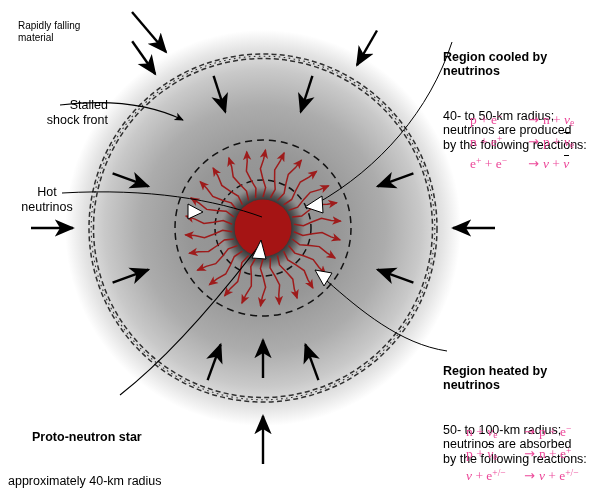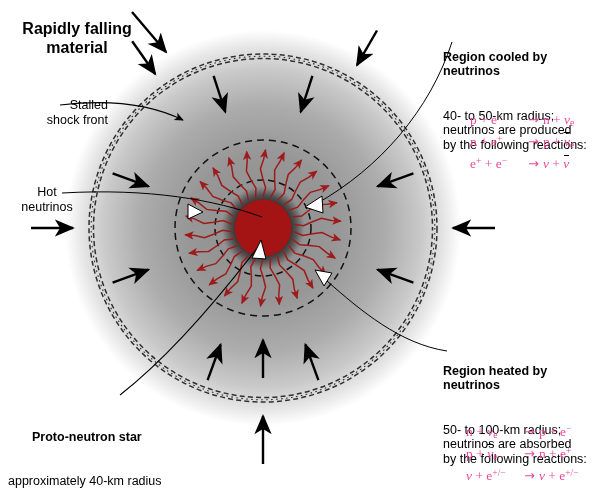--- a/index.html
+++ b/index.html
@@ -27,24 +27,23 @@
     font-family: "Liberation Sans", sans-serif;
     color: #000000;
     white-space: pre;
     line-height: 1.18;
   }
   .bold { font-weight: bold; }
 
   
   #lbl-falling {
     left: 18px; top: 20px;
-    font-size: 16px;
-    text-align: center;
+    font-size: 10px;
+    text-align: left;
     width: 118px;
-    font-weight: bold;
   }
   #lbl-shock {
     left: 8px; top: 98px;
     font-size: 12.5px;
     text-align: right;
     width: 100px;
   }
   #lbl-hot {
     left: 8px; top: 185px;
     font-size: 12.5px;

